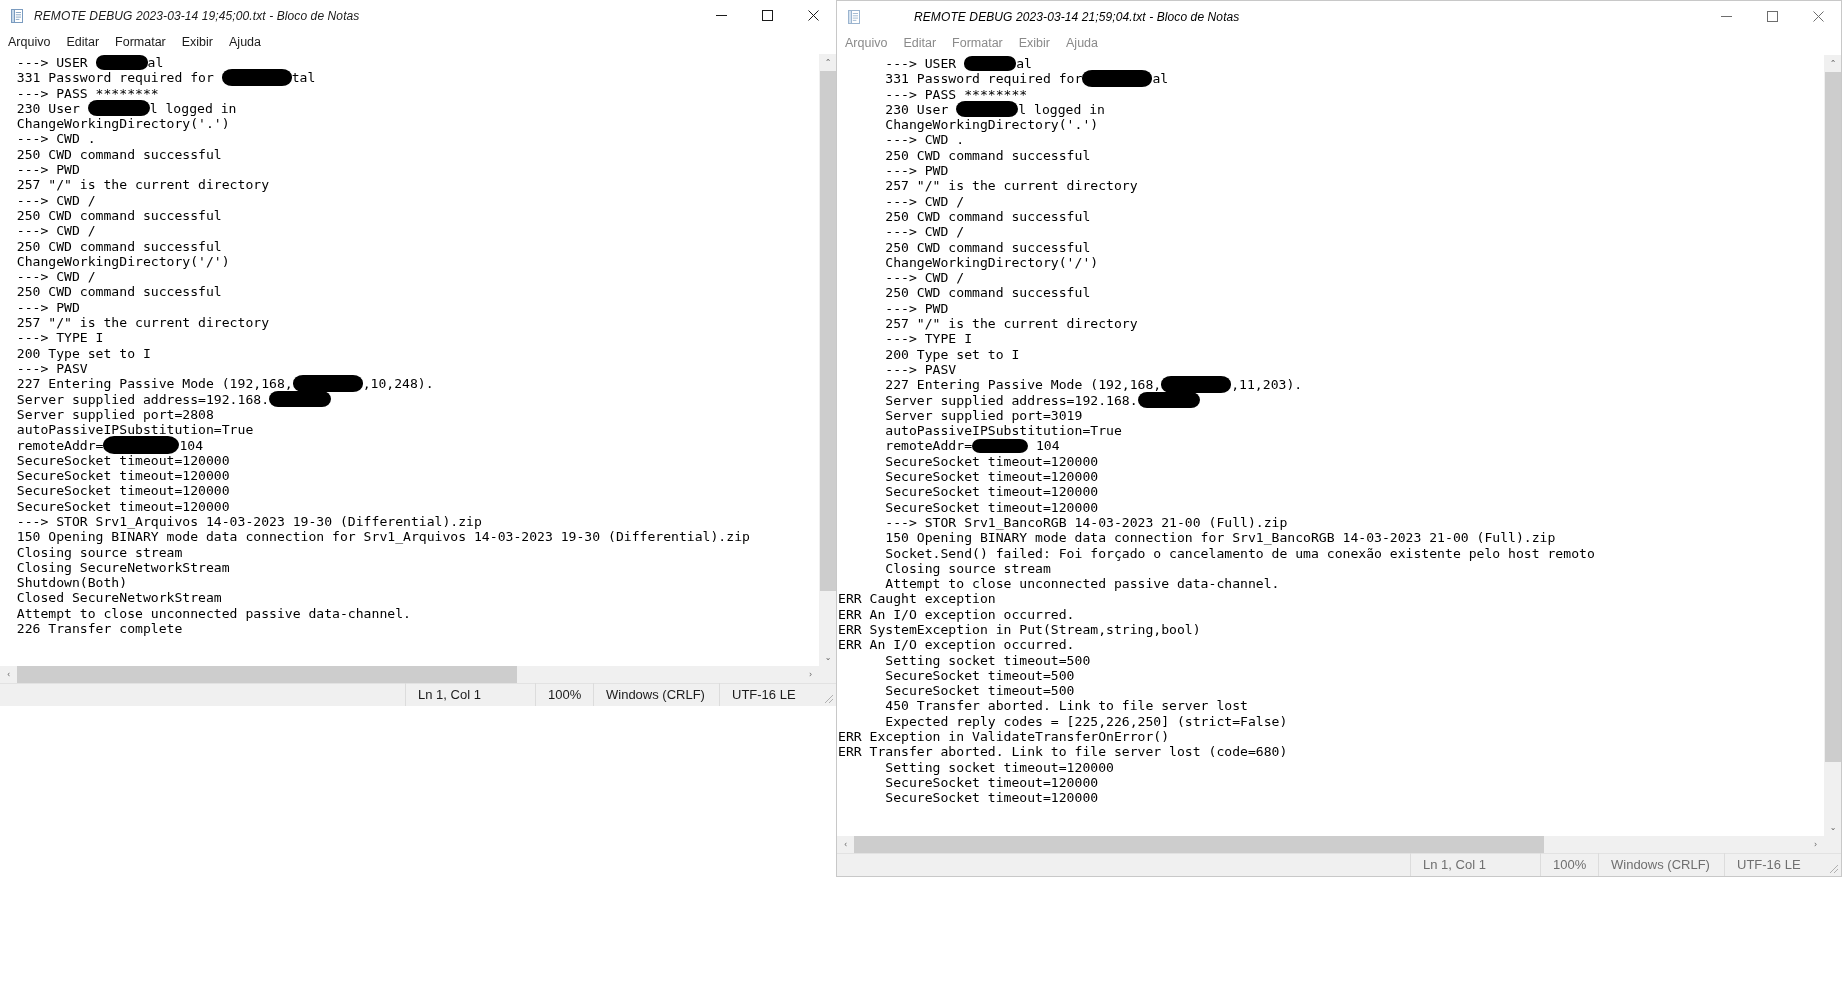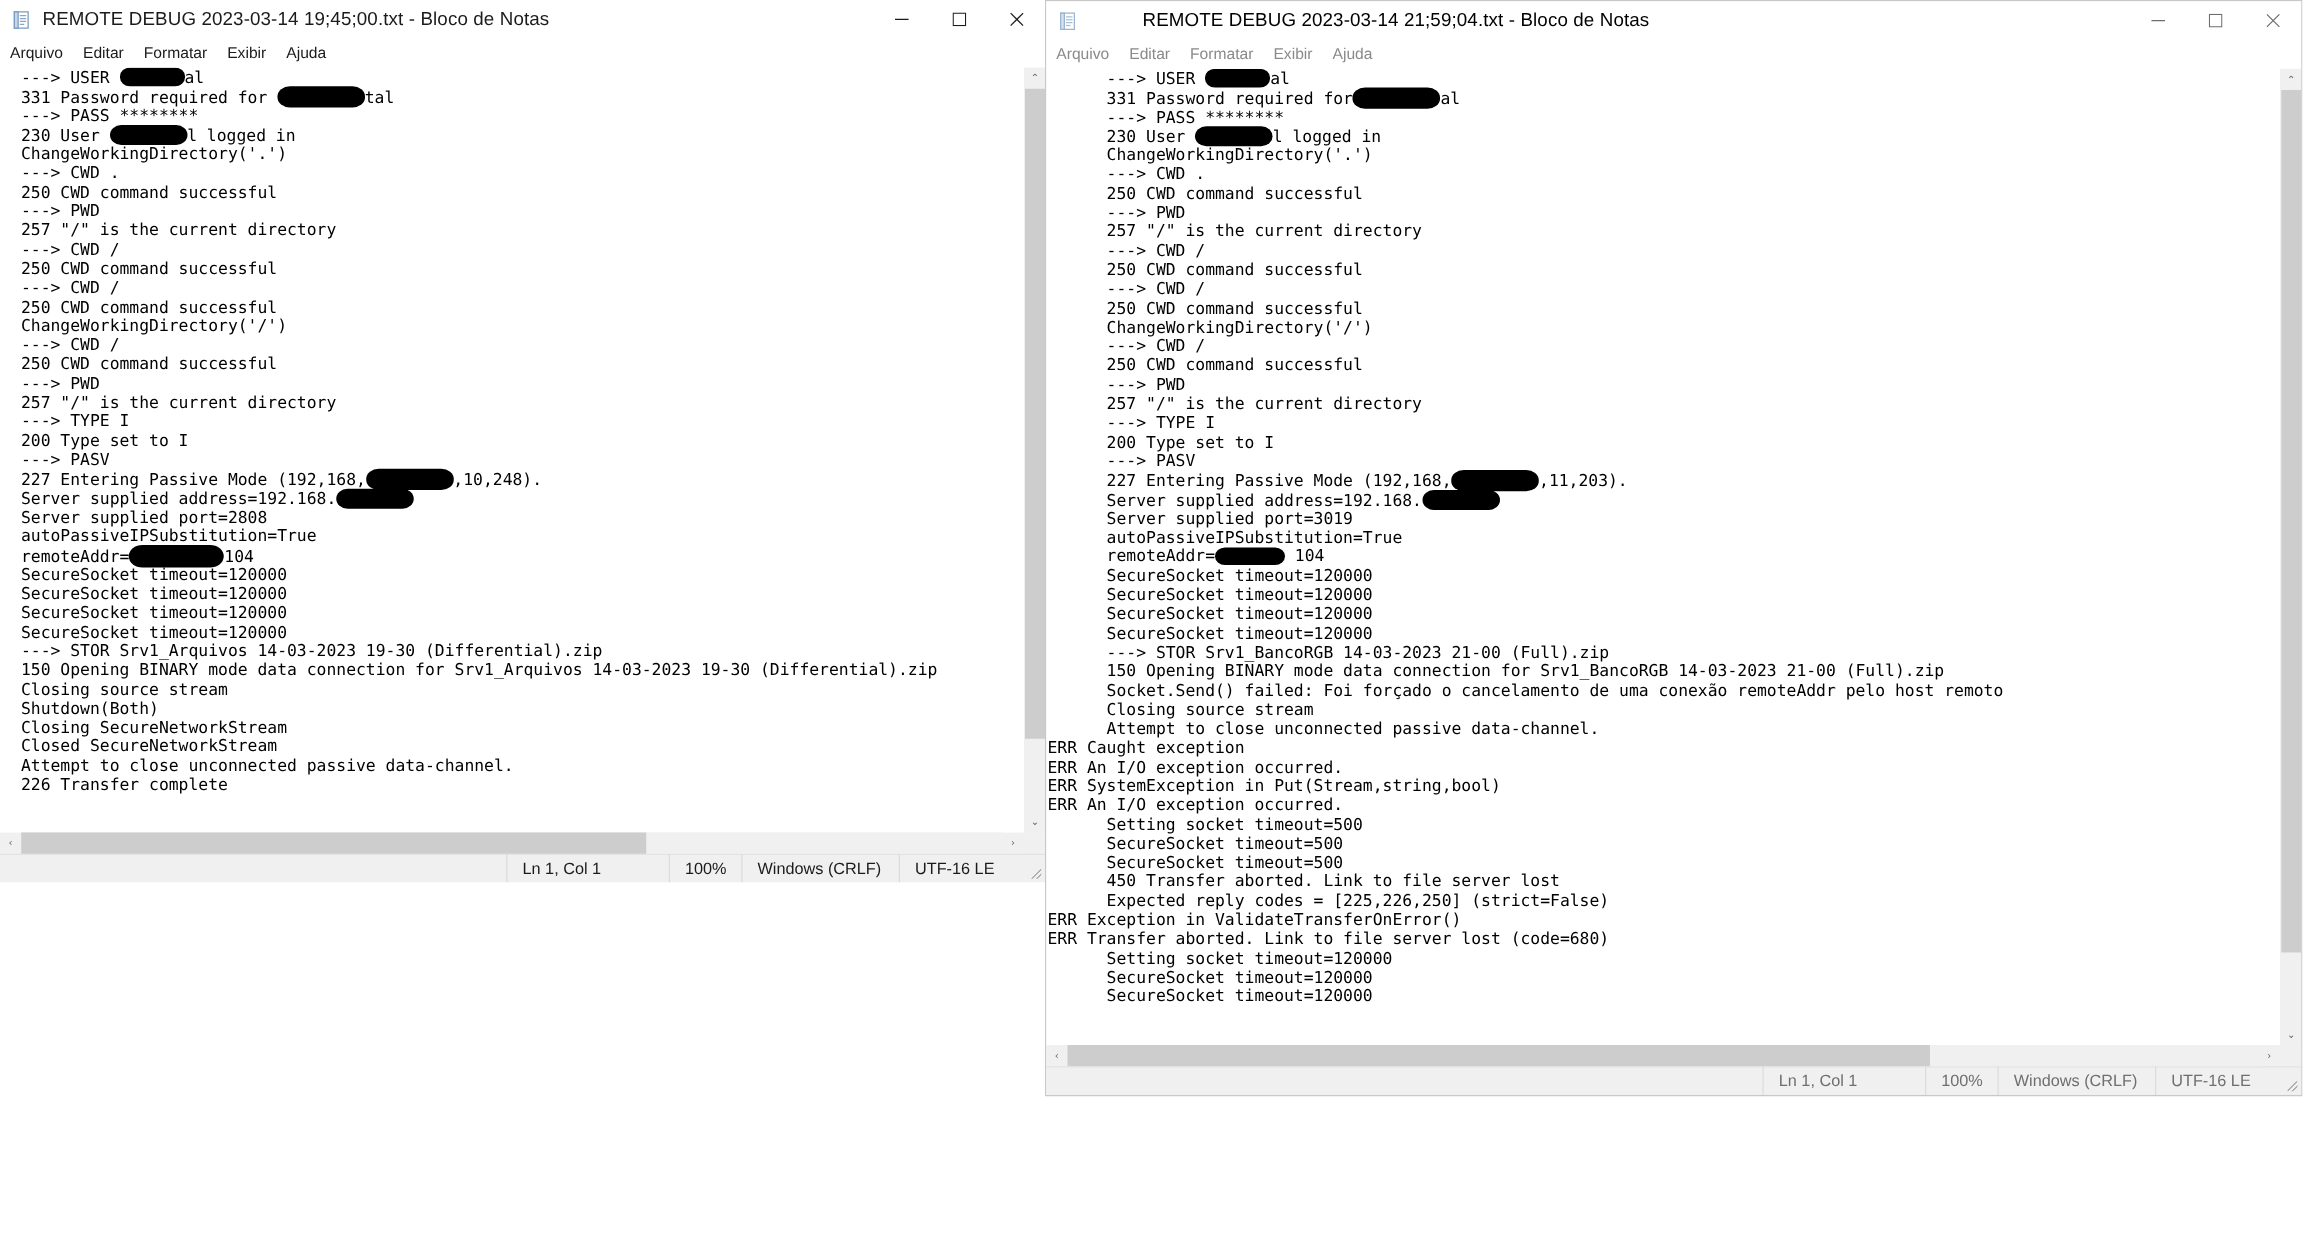--- a/index.html
+++ b/index.html
@@ -24,22 +24,23 @@
     display: flex; align-items: center;
     background: #ffffff;
     padding-left: 9px;
     position: relative;
   }
   .title-icon {
     width: 16px; height: 16px; margin-right: 9px;
     flex: 0 0 16px; position: relative;
   }
   .title-text {
-    font-size: 15px; color: #1b1b1b; white-space: nowrap;
+    font-size: 12px; color: #1b1b1b; white-space: nowrap;
     letter-spacing: 0.1px;
+    font-style: italic;
   }
   .window.inactive .title-text { color: #000000; margin-left: 43px; }
   .window.inactive .title-icon { opacity: 0.75; }
 
   .caption-buttons { position: absolute; right: 0; top: 0; height: 31px; display: flex; }
   .cap-btn {
     width: 46px; height: 31px;
     display: flex; align-items: center; justify-content: center;
     font-size: 11px; color: #1b1b1b;
     font-family: "DejaVu Sans", sans-serif;
@@ -234,22 +235,22 @@
           <div class="logline"><span>  Server supplied port=2808</span></div>
           <div class="logline"><span>  autoPassiveIPSubstitution=True</span></div>
           <div class="logline"><span>  remoteAddr=</span><span class="redact r-e"></span><span>104</span></div>
           <div class="logline"><span>  SecureSocket timeout=120000</span></div>
           <div class="logline"><span>  SecureSocket timeout=120000</span></div>
           <div class="logline"><span>  SecureSocket timeout=120000</span></div>
           <div class="logline"><span>  SecureSocket timeout=120000</span></div>
           <div class="logline"><span>  ---&gt; STOR Srv1_Arquivos 14-03-2023 19-30 (Differential).zip</span></div>
           <div class="logline"><span>  150 Opening BINARY mode data connection for Srv1_Arquivos 14-03-2023 19-30 (Differential).zip</span></div>
           <div class="logline"><span>  Closing source stream</span></div>
+          <div class="logline"><span>  Closing SecureNetworkStream</span></div>
           <div class="logline"><span>  Shutdown(Both)</span></div>
-          <div class="logline"><span>  Closing SecureNetworkStream</span></div>
           <div class="logline"><span>  Closed SecureNetworkStream</span></div>
           <div class="logline"><span>  Attempt to close unconnected passive data-channel.</span></div>
           <div class="logline"><span>  226 Transfer complete</span></div>
         </div>
       <div class="vscroll">
         <div class="vs-arrow">⌃</div>
         <div class="vs-track">
           <div class="vs-thumb" style="top:0px; height:520px;"></div>
         </div>
         <div class="vs-arrow">⌄</div>
@@ -344,21 +345,21 @@
           <div class="logline"><span>      Server supplied address=192.168.</span><span class="redact r-c"></span></div>
           <div class="logline"><span>      Server supplied port=3019</span></div>
           <div class="logline"><span>      autoPassiveIPSubstitution=True</span></div>
           <div class="logline"><span>      remoteAddr=</span><span class="redact r-d"></span><span> 104</span></div>
           <div class="logline"><span>      SecureSocket timeout=120000</span></div>
           <div class="logline"><span>      SecureSocket timeout=120000</span></div>
           <div class="logline"><span>      SecureSocket timeout=120000</span></div>
           <div class="logline"><span>      SecureSocket timeout=120000</span></div>
           <div class="logline"><span>      ---&gt; STOR Srv1_BancoRGB 14-03-2023 21-00 (Full).zip</span></div>
           <div class="logline"><span>      150 Opening BINARY mode data connection for Srv1_BancoRGB 14-03-2023 21-00 (Full).zip</span></div>
-          <div class="logline"><span>      Socket.Send() failed: Foi forçado o cancelamento de uma conexão remoteAddr pelo host remoto</span></div>
+          <div class="logline"><span>      Socket.Send() failed: Foi forçado o cancelamento de uma conexão existente pelo host remoto</span></div>
           <div class="logline"><span>      Closing source stream</span></div>
           <div class="logline"><span>      Attempt to close unconnected passive data-channel.</span></div>
           <div class="logline"><span>ERR Caught exception</span></div>
           <div class="logline"><span>ERR An I/O exception occurred.</span></div>
           <div class="logline"><span>ERR SystemException in Put(Stream,string,bool)</span></div>
           <div class="logline"><span>ERR An I/O exception occurred.</span></div>
           <div class="logline"><span>      Setting socket timeout=500</span></div>
           <div class="logline"><span>      SecureSocket timeout=500</span></div>
           <div class="logline"><span>      SecureSocket timeout=500</span></div>
           <div class="logline"><span>      450 Transfer aborted. Link to file server lost</span></div>

